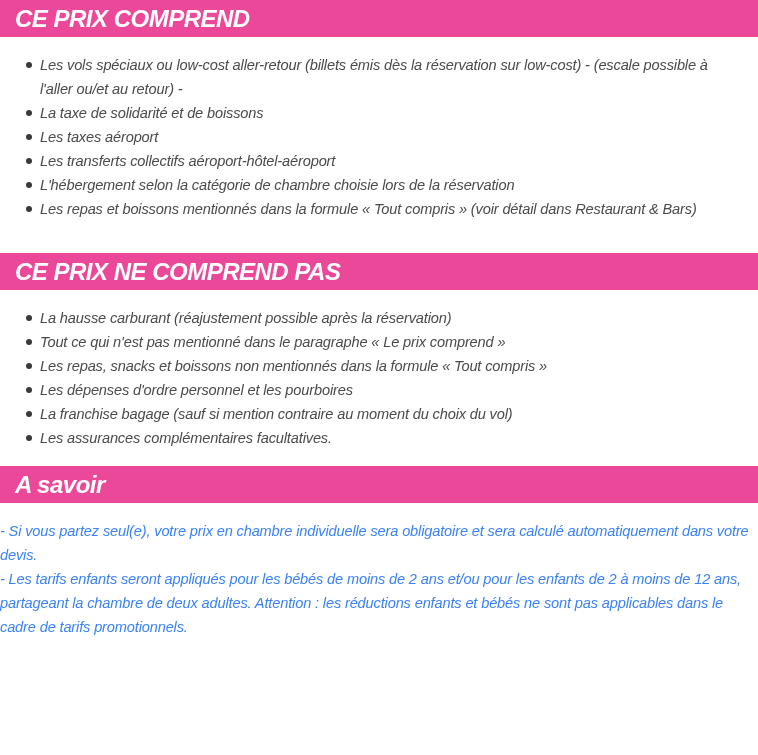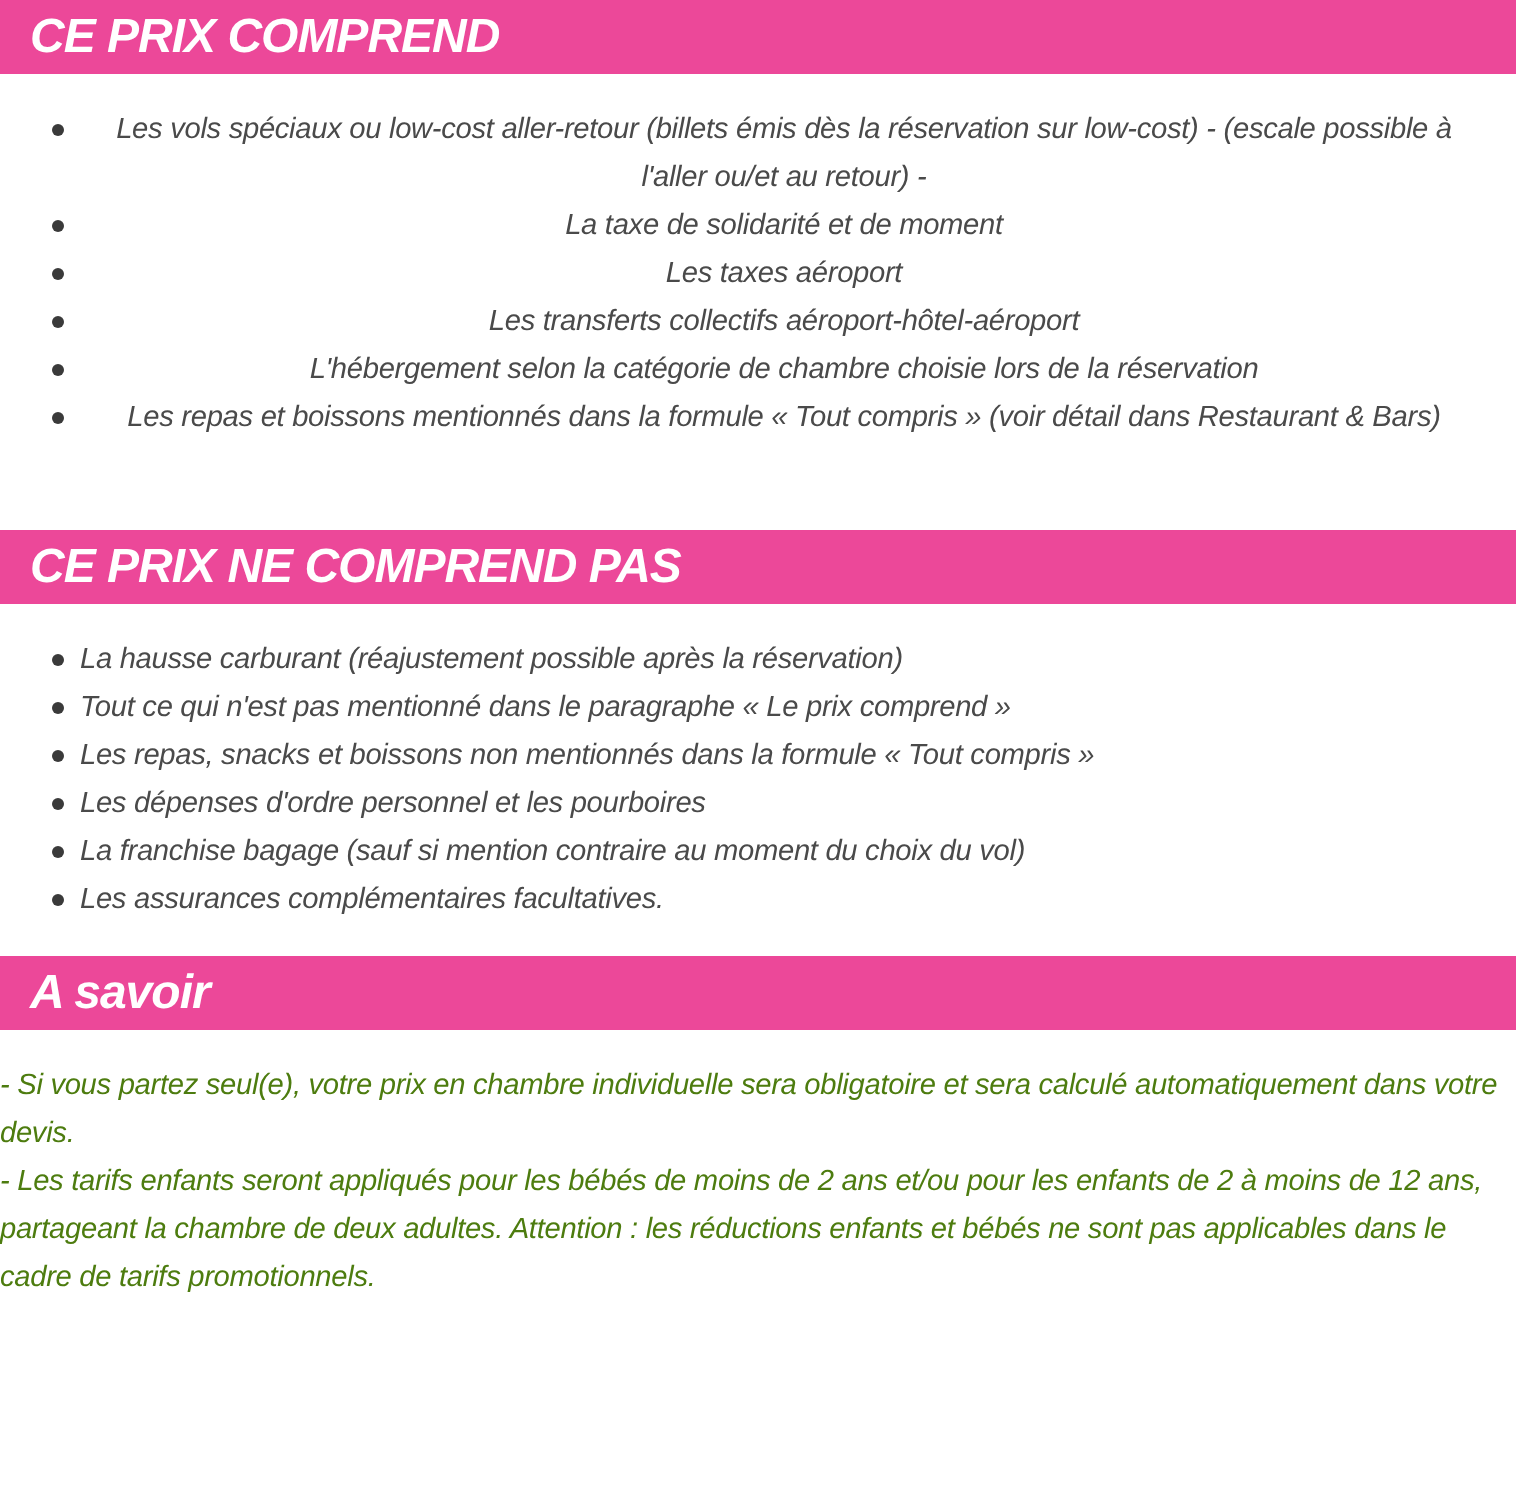--- a/index.html
+++ b/index.html
@@ -44,39 +44,39 @@
     top: 9px;
     width: 6px; height: 6px;
     border-radius: 50%;
     background: #3a3a3a;
   }
   .para {
     font-family: "Liberation Sans", sans-serif;
     font-style: italic;
     font-size: 14.6px;
     line-height: 24px;
-    color: #4d7c0f;
+    color: #3b82f6;
     margin: 0;
     padding-right: 8px;
     letter-spacing: -0.15px;
   }
   #s1-head { margin-top: 0; }
-  #s1-list { margin-top: 16px; text-align: center; }
-  #s2-head { margin-top: 44px; }
+  #s1-list { margin-top: 16px; }
+  #s2-head { margin-top: 32px; }
   #s2-list { margin-top: 16px; }
   #s3-head { margin-top: 16px; }
   #s3-body { margin-top: 16px; }
 </style>
 </head>
 <body>
 
 <h2 class="section-head" id="s1-head">CE PRIX COMPREND</h2>
 <ul class="items" id="s1-list">
   <li><span class="bullet"></span><span>Les vols spéciaux ou low-cost aller-retour (billets émis dès la réservation sur low-cost) - (escale possible à l'aller ou/et au retour) -</span></li>
-  <li><span class="bullet"></span><span>La taxe de solidarité et de moment</span></li>
+  <li><span class="bullet"></span><span>La taxe de solidarité et de boissons</span></li>
   <li><span class="bullet"></span><span>Les taxes aéroport</span></li>
   <li><span class="bullet"></span><span>Les transferts collectifs aéroport-hôtel-aéroport</span></li>
   <li><span class="bullet"></span><span>L'hébergement selon la catégorie de chambre choisie lors de la réservation</span></li>
   <li><span class="bullet"></span><span>Les repas et boissons mentionnés dans la formule « Tout compris » (voir détail dans Restaurant &amp; Bars)</span></li>
 </ul>
 
 <h2 class="section-head" id="s2-head">CE PRIX NE COMPREND PAS</h2>
 <ul class="items" id="s2-list">
   <li><span class="bullet"></span><span>La hausse carburant (réajustement possible après la réservation)</span></li>
   <li><span class="bullet"></span><span>Tout ce qui n'est pas mentionné dans le paragraphe « Le prix comprend »</span></li>

